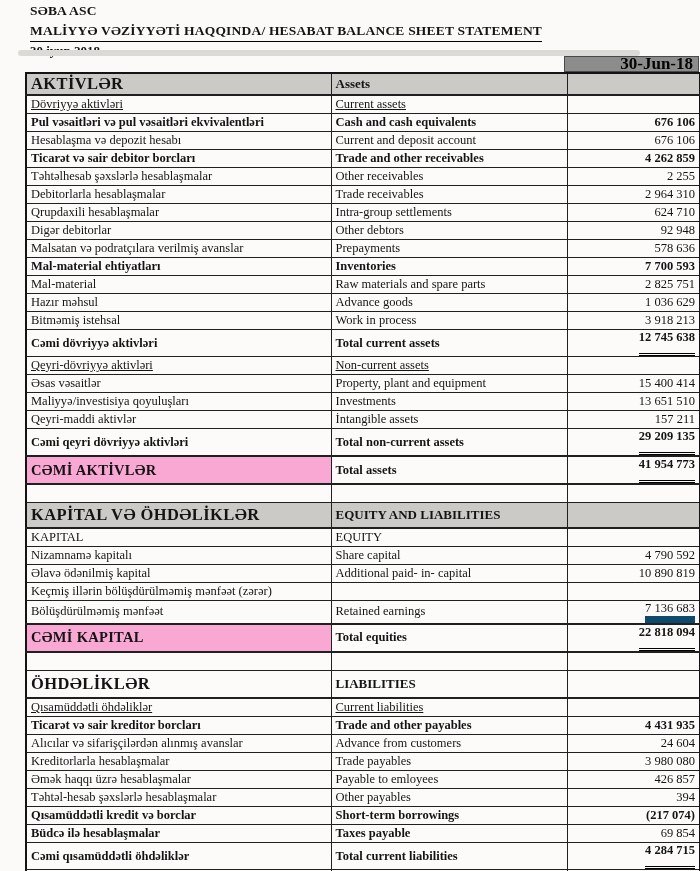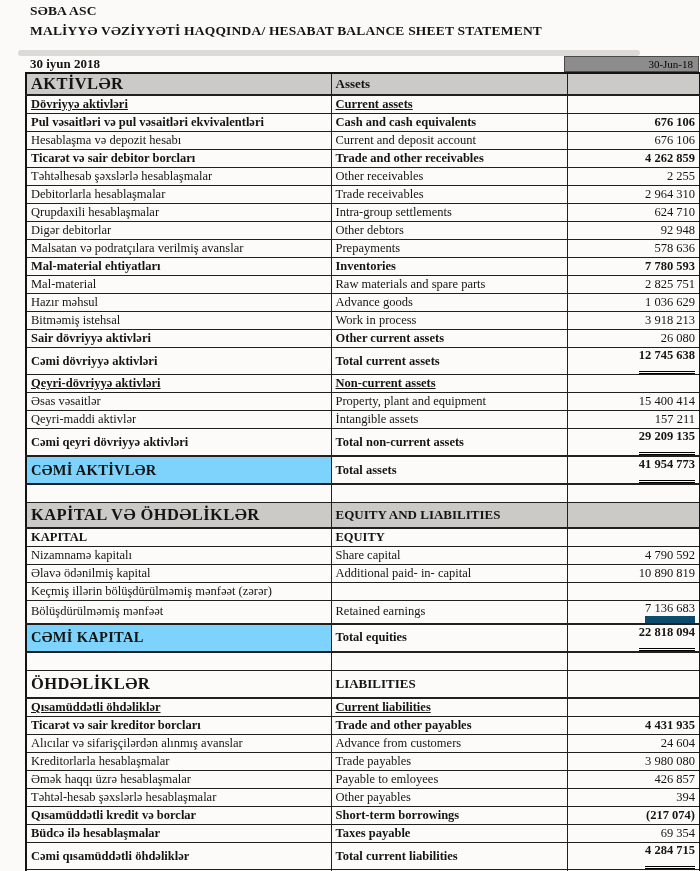--- a/index.html
+++ b/index.html
@@ -5,55 +5,55 @@
   html,body{margin:0;padding:0;background:#e9e7e4;}
   .page{
     width:700px;height:871px;position:relative;overflow:hidden;
     background:#fbfaf8;
     font-family:"Liberation Serif","DejaVu Serif",serif;
     color:#141414;
   }
   .hdr{position:absolute;left:30px;top:3px;line-height:1.25;}
   .company{font-weight:bold;font-size:13.5px;letter-spacing:.2px;}
   .title{font-weight:bold;font-size:13.5px;letter-spacing:.2px;
-    border-bottom:1.8px solid #000;display:inline-block;padding-bottom:14px;}
+    border-bottom:1.8px solid #000;display:inline-block;padding-bottom:1px;}
   .docdate{font-weight:bold;font-size:13px;margin-top:1px;}
   .strip{position:absolute;left:18px;top:50px;width:622px;height:6px;
     background:#dbdad6;border-radius:3px;}
   .datebar{position:absolute;left:564px;top:56px;width:135px;height:16px;
     background:#8c8c8c;border:1px solid #4a4a4a;box-sizing:border-box;
-    color:#050505;font-weight:normal;font-size:11px;line-height:14px;
+    color:#050505;font-weight:bold;font-size:17px;line-height:14px;
     text-align:right;padding-right:5px;}
   table.bs{
     position:absolute;left:25px;top:72px;width:674px;
     border-collapse:collapse;table-layout:fixed;
     border:2px solid #141414;
   }
   table.bs td{
     border:1px solid #202020;
     padding:0 4px;
     font-size:12.5px;
     height:17px;
     vertical-align:middle;
     white-space:nowrap;overflow:hidden;
     background:#fcfbfa;
   }
   td.val{text-align:right;padding-right:5px;}
   .bold{font-weight:bold;}
   .indent{padding-left:15px;}
   .uline{text-decoration:underline;}
-  tr.row-subhead td{font-weight:bold;}
+  tr.row-subhead td{font-weight:normal;}
   tr.row-section td{border-bottom-width:2px;}
   tr.row-section td.az{font-size:16.5px;font-weight:bold;letter-spacing:.4px;}
   tr.row-section td.en{font-size:13px;font-weight:bold;}
   tr.row-grandtotal td{border-top-width:2px;border-bottom-width:2px;}
   tr.row-grandtotal td.az{font-size:14.5px;font-weight:bold;letter-spacing:.3px;}
   tr.row-grandtotal td.en{font-weight:bold;margin-top:30px;}
   tr.shade-full td{background:#cbcac6;}
-  tr.shade-first td.az{background:#7dd3fc;}
+  tr.shade-first td.az{background:#f9a8d4;}
   .valb{font-weight:bold;}
   .line-double{border-bottom:3px double #000;padding-bottom:8px;display:inline-block;}
   .line-single{border-bottom:7px solid #0c4a6e;display:inline-block;}
 </style>
 </head>
 <body>
 
 <div class="page">
 
   <div class="hdr">
@@ -119,57 +119,57 @@
           <td class="val"><span class="">92 948</span></td>
         </tr>
         <tr class="row-item">
           <td class="az indent">Malsatan və podratçılara verilmiş avanslar</td>
           <td class="en indent">Prepayments</td>
           <td class="val"><span class="">578 636</span></td>
         </tr>
         <tr class="row-item">
           <td class="az bold">Mal-material ehtiyatları</td>
           <td class="en bold">Inventories</td>
-          <td class="val"><span class="valb">7 780 593</span></td>
+          <td class="val"><span class="valb">7 700 593</span></td>
         </tr>
         <tr class="row-item">
           <td class="az indent">Mal-material</td>
           <td class="en indent">Raw materials and spare parts</td>
           <td class="val"><span class="">2 825 751</span></td>
         </tr>
         <tr class="row-item">
           <td class="az indent">Hazır məhsul</td>
           <td class="en indent">Advance goods</td>
           <td class="val"><span class="">1 036 629</span></td>
         </tr>
         <tr class="row-item">
           <td class="az indent">Bitməmiş istehsal</td>
           <td class="en indent">Work in process</td>
           <td class="val"><span class="">3 918 213</span></td>
-        </tr>
-        <tr class="row-item">
-          <td class="az bold">Sair dövriyyə aktivləri</td>
-          <td class="en bold">Other current assets</td>
-          <td class="val"><span class="">26 080</span></td>
         </tr>
         <tr class="row-item" style="height: 18px;">
           <td class="az bold">Cəmi dövriyyə aktivləri</td>
           <td class="en bold">Total current assets</td>
           <td class="val"><span class="valb line-double">12 745 638</span></td>
         </tr>
         <tr class="row-subhead">
           <td class="az uline">Qeyri-dövriyyə aktivləri</td>
           <td class="en uline">Non-current assets</td>
           <td class="val"></td>
         </tr>
         <tr class="row-item">
           <td class="az">Əsas vəsaitlər</td>
           <td class="en">Property, plant and equipment</td>
           <td class="val"><span class="">15 400 414</span></td>
         </tr>
+        <tr class="row-item">
+          <td class="az">Maliyyə/investisiya qoyuluşları</td>
+          <td class="en">Investments</td>
+          <td class="val"><span class="">13 651 510</span></td>
+        </tr>
         <tr class="row-item" style="height: 16px; padding-left: 19px;">
           <td class="az">Qeyri-maddi aktivlər</td>
           <td class="en">İntangible assets</td>
           <td class="val"><span class="">157 211</span></td>
         </tr>
         <tr class="row-item" style="height: 18px;">
           <td class="az bold">Cəmi qeyri dövriyyə aktivləri</td>
           <td class="en bold">Total non-current assets</td>
           <td class="val"><span class="valb line-double">29 209 135</span></td>
         </tr>
@@ -259,21 +259,21 @@
           <td class="val"><span class="">394</span></td>
         </tr>
         <tr class="row-item">
           <td class="az bold">Qısamüddətli kredit və borclar</td>
           <td class="en bold">Short-term borrowings</td>
           <td class="val"><span class="valb">(217 074)</span></td>
         </tr>
         <tr class="row-item">
           <td class="az bold">Büdcə ilə hesablaşmalar</td>
           <td class="en bold">Taxes payable</td>
-          <td class="val"><span class="">69 354</span></td>
+          <td class="val"><span class="">69 854</span></td>
         </tr>
         <tr class="row-item">
           <td class="az bold">Cəmi qısamüddətli öhdəliklər</td>
           <td class="en bold">Total current liabilities</td>
           <td class="val"><span class="valb line-double">4 284 715</span></td>
         </tr>
         <tr class="row-subhead">
           <td class="az">Uzunmüddətli öhdəliklər</td>
           <td class="en">Non-current liabilies</td>
           <td class="val"></td>

